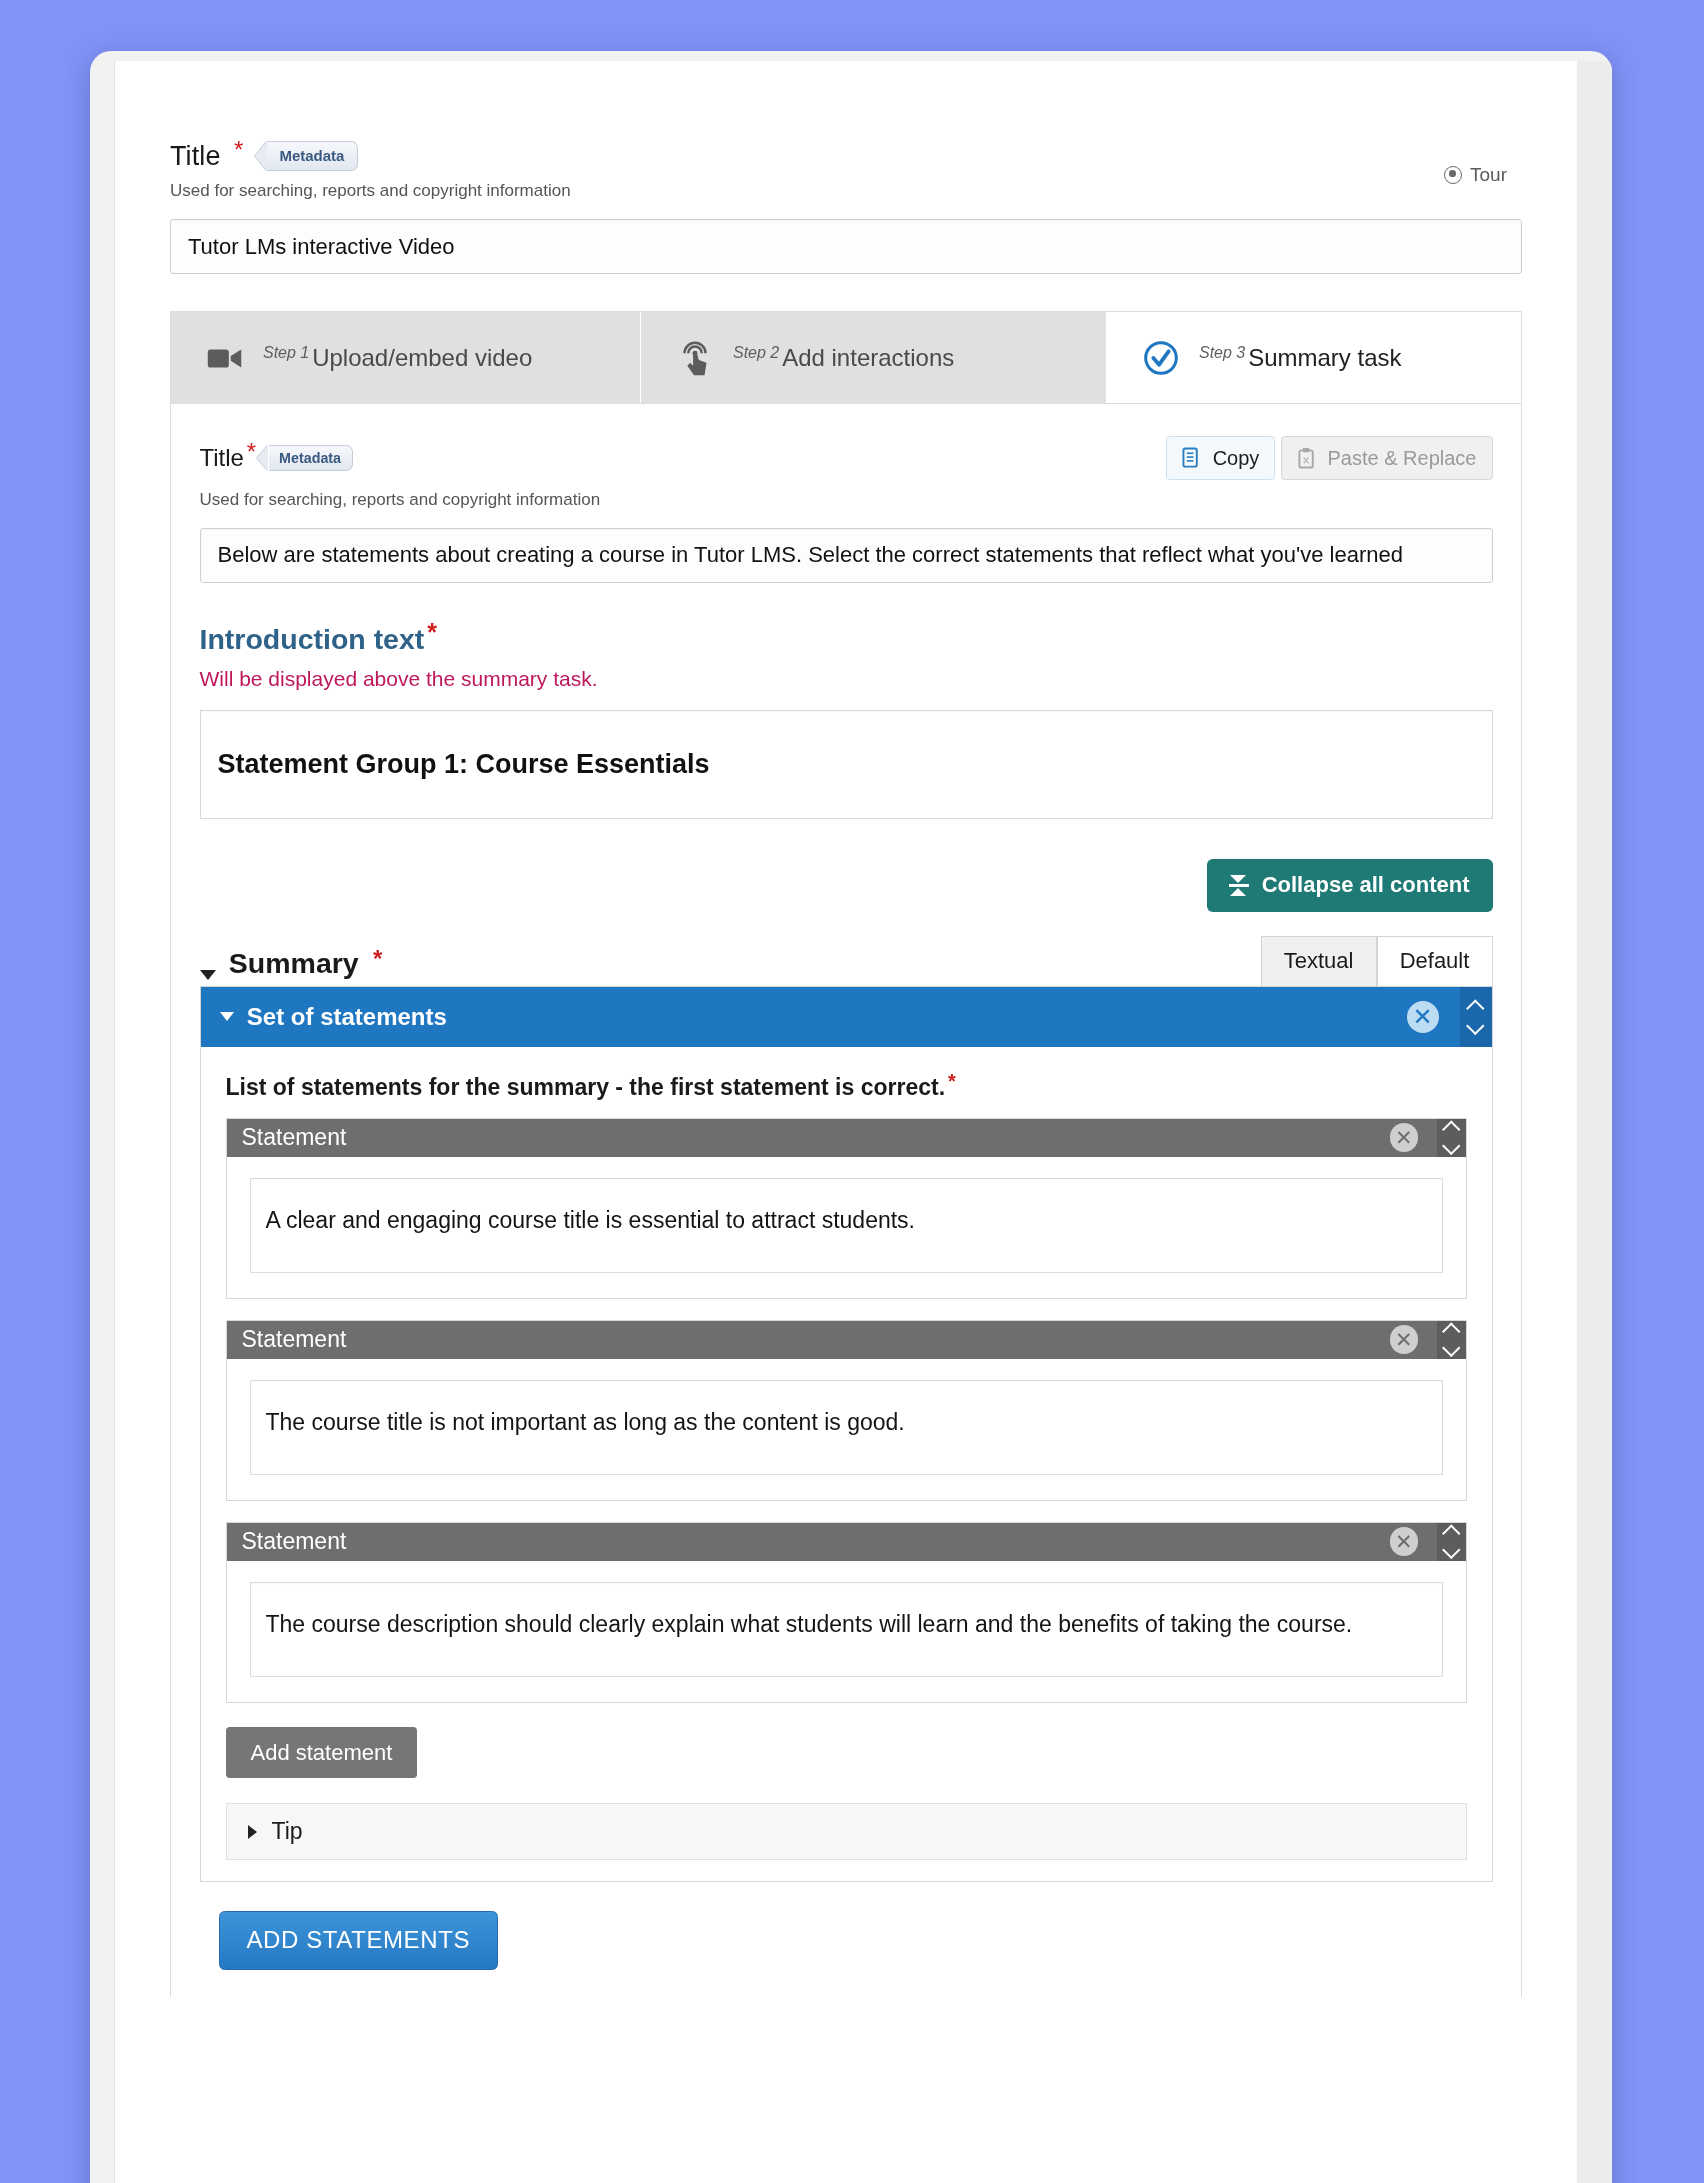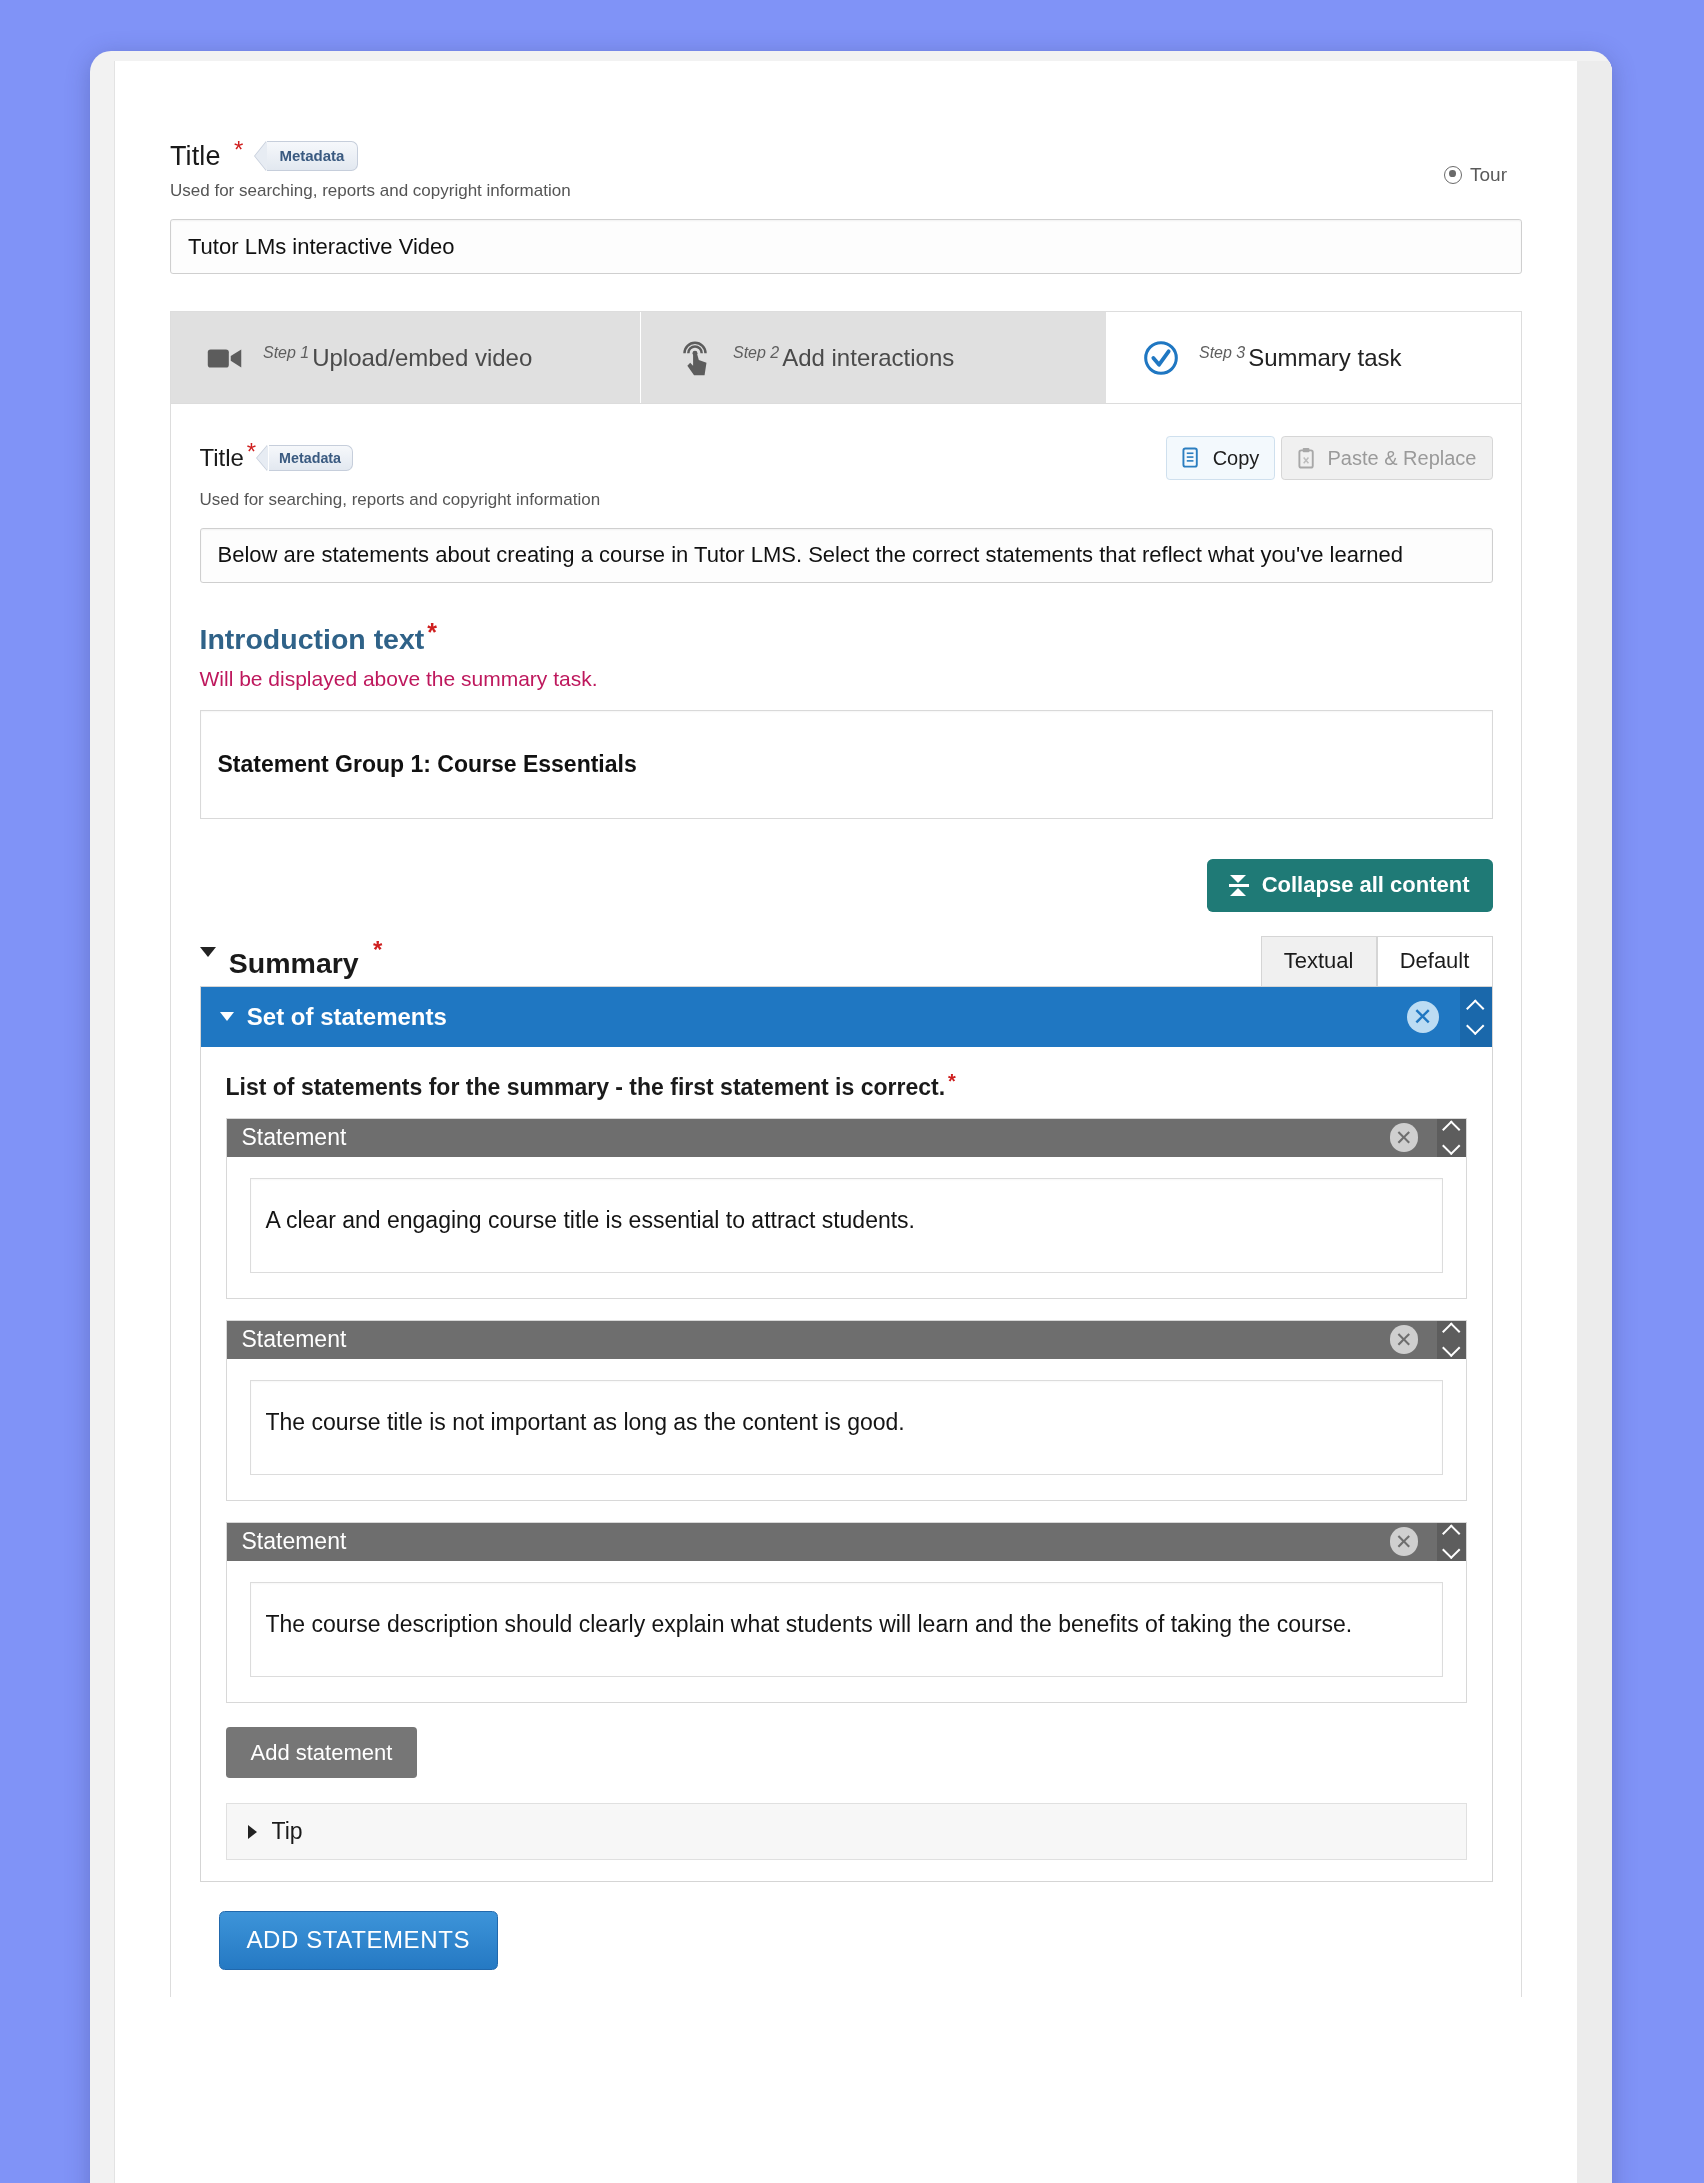--- a/index.html
+++ b/index.html
@@ -252,21 +252,21 @@
     margin-top: 19px;
     height: 109px;
     border: 1px solid #d9d9d9;
     background: #fff;
     box-shadow: inset 0 1px 1.9px rgba(0,0,0,.04);
     display: flex;
     align-items: center;
     padding: 0 17px;
   }
   .intro-box-text {
-    font-size: 23px;
+    font-size: 27px;
     font-weight: bold;
     color: #111;
     text-align: right;
   }
 
   
   .collapse-row {
     display: flex;
     justify-content: flex-end;
     margin-top: 40px;
@@ -315,21 +315,21 @@
 
   
   .summary-row {
     display: flex;
     align-items: flex-end;
     justify-content: space-between;
     margin-top: 24px;
   }
   .summary-title {
     display: flex;
-    align-items: flex-start;
+    align-items: flex-end;
     gap: 11.4px;
     font-size: 28.5px;
     font-weight: bold;
     color: #1a1a1a;
     padding-bottom: 5.7px;
   }
   .summary-title .req { font-size: 24px; top: -8.6px; }
   .caret-down {
     width: 0; height: 0;
     border-left: 8.6px solid transparent;

